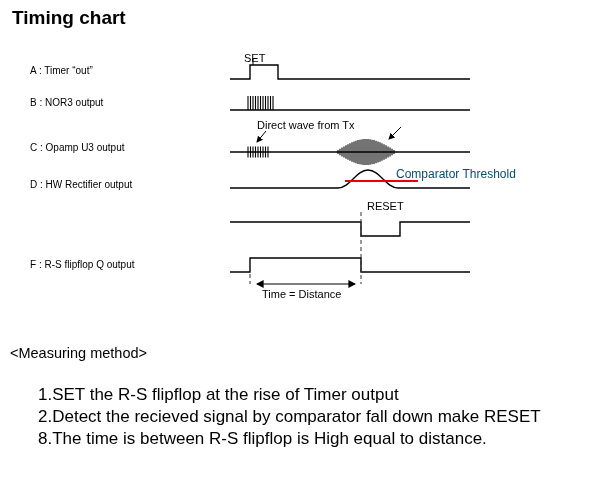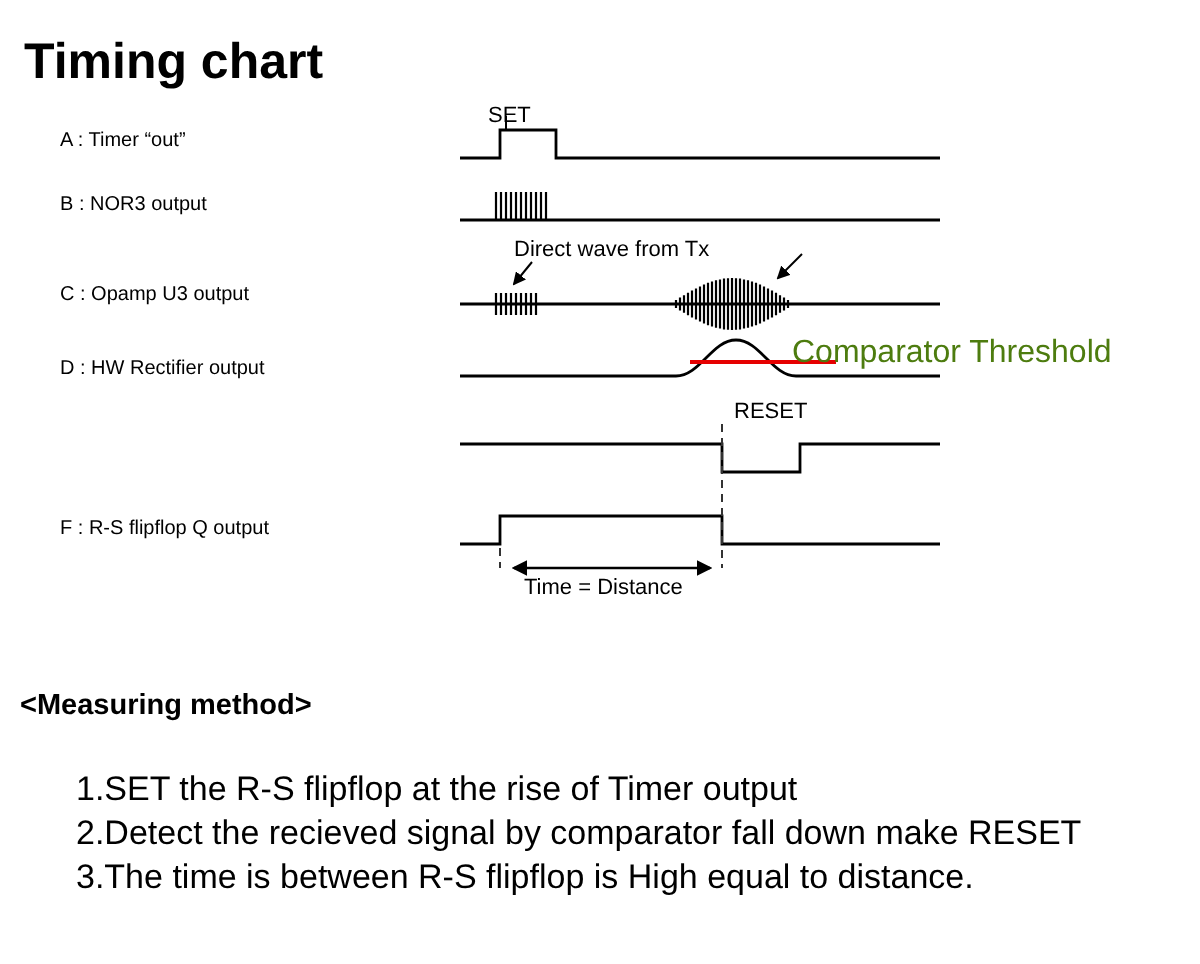--- a/index.html
+++ b/index.html
@@ -1,23 +1,23 @@
 <!DOCTYPE html>
 <html><head>
 <meta charset="utf-8">
 <style>
   html,body{margin:0;padding:0;background:#ffffff}
   .page{position:relative;width:600px;height:482px;background:#ffffff;
         font-family:"Liberation Sans","DejaVu Sans",sans-serif;color:#000;overflow:hidden}
   .abs{position:absolute;white-space:nowrap;line-height:1.15}
-  .title{left:12px;top:17px;font-size:25px;font-weight:700}
+  .title{left:12px;top:7px;font-size:19px;font-weight:700}
   .sig{font-size:10px}
   .ann{font-size:11px}
-  .red{color:#4d7c0f;font-size:16px}
-  .mh{left:10px;top:345px;font-size:14.5px;font-weight:700}
+  .red{color:#0c4a6e;font-size:12px}
+  .mh{left:10px;top:345px;font-size:14.5px;font-weight:400}
   .step{font-size:17px}
   svg.overlay{position:absolute;left:0;top:0}
 </style>
 </head>
 <body>
 
 <div class="page">
 
   <svg class="overlay" width="600" height="482" viewBox="0 0 600 482">
     <defs>
@@ -63,15 +63,15 @@
 
   <div class="abs ann" style="left:244px;top:52px">SET</div>
   <div class="abs ann" style="left:257px;top:119px">Direct wave from Tx</div>
   <div class="abs red" style="left:396px;top:168px">Comparator Threshold</div>
   <div class="abs ann" style="left:367px;top:200px">RESET</div>
   <div class="abs ann" style="left:262px;top:288px">Time = Distance</div>
 
   <div class="abs mh">&lt;Measuring method&gt;</div>
   <div class="abs step" style="left:38px;top:385px">1.SET the R-S flipflop at the rise of Timer output</div>
   <div class="abs step" style="left:38px;top:407px">2.Detect the recieved signal by comparator fall down make RESET</div>
-  <div class="abs step" style="left:38px;top:429px">3.The time is between R-S flipflop is High equal to distance.</div>
+  <div class="abs step" style="left:38px;top:429px">8.The time is between R-S flipflop is High equal to distance.</div>
 
 </div>
 
 </body></html>

